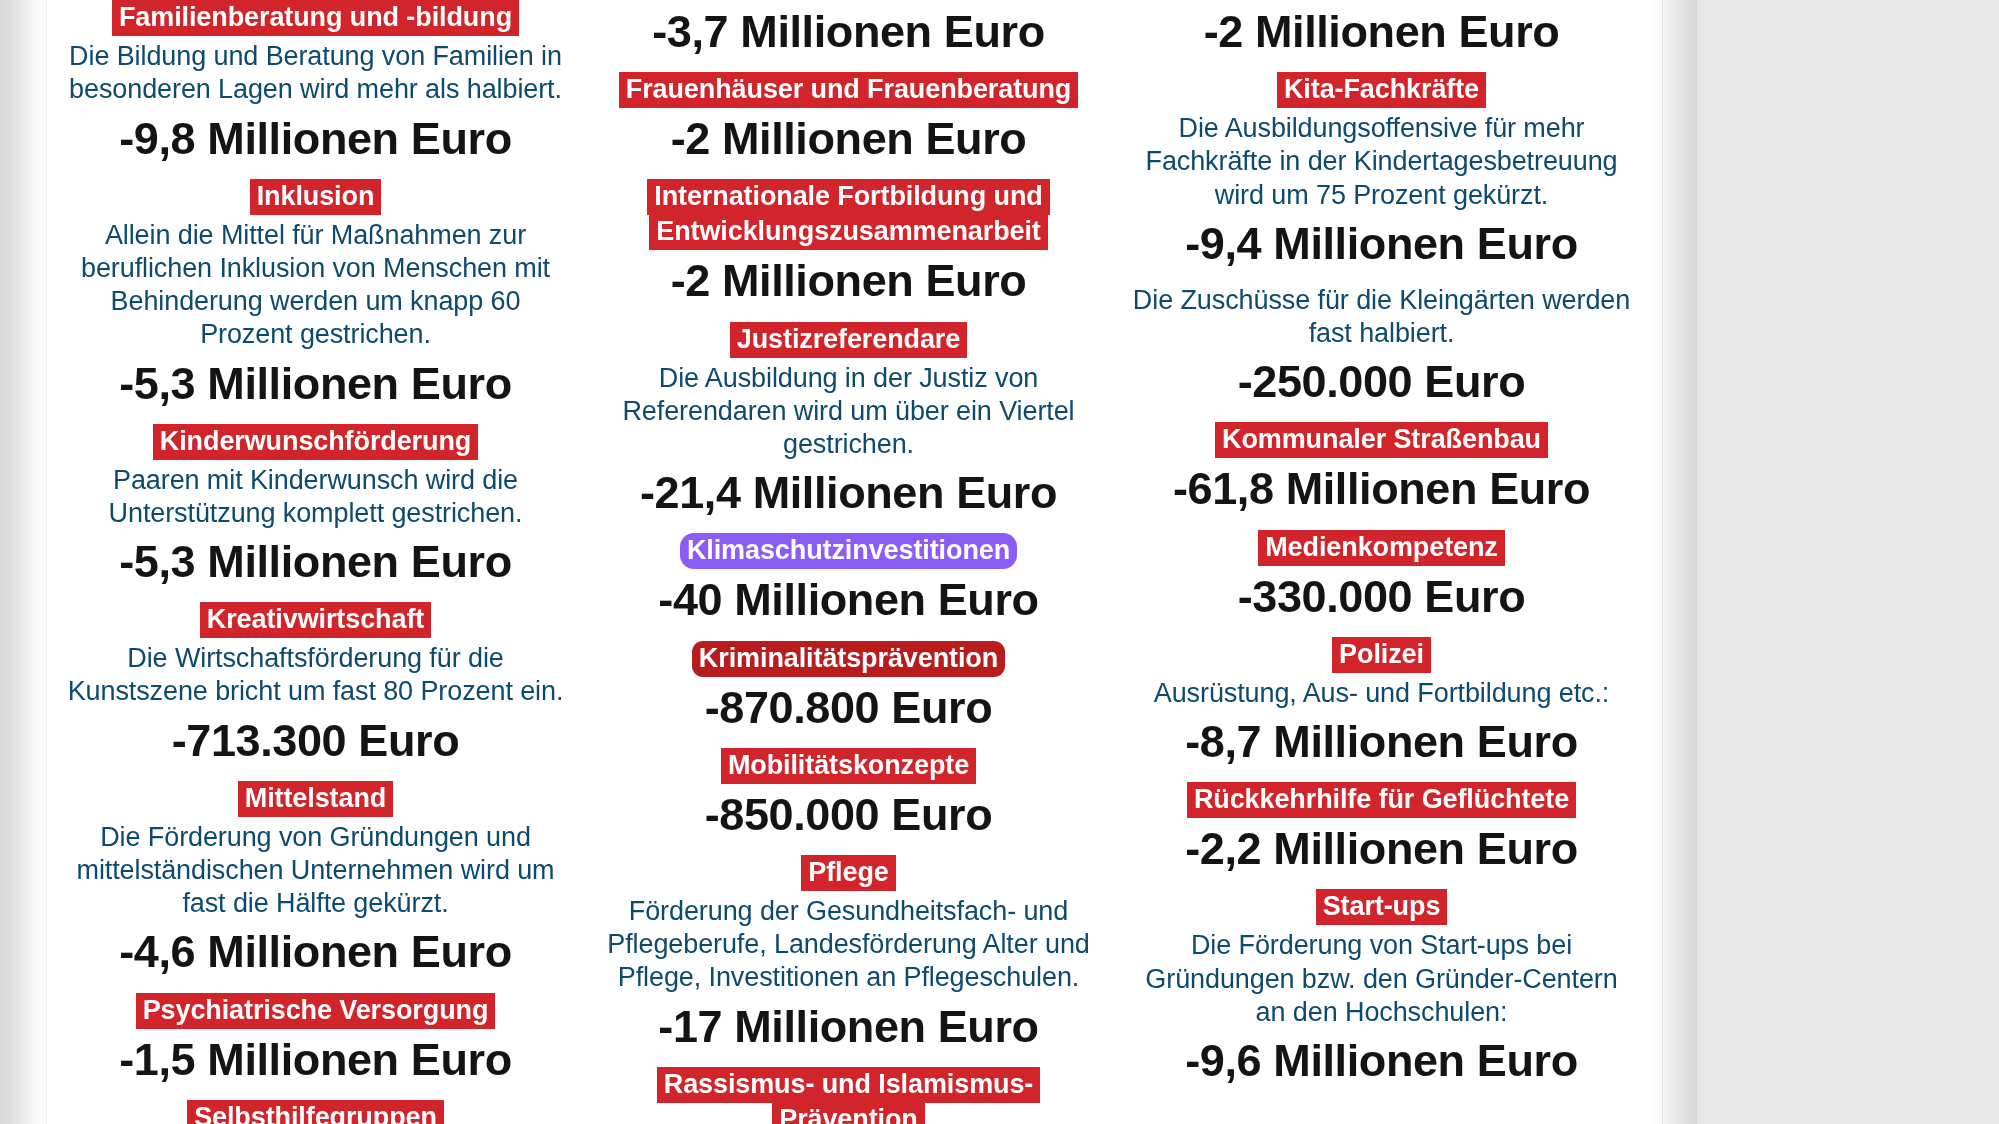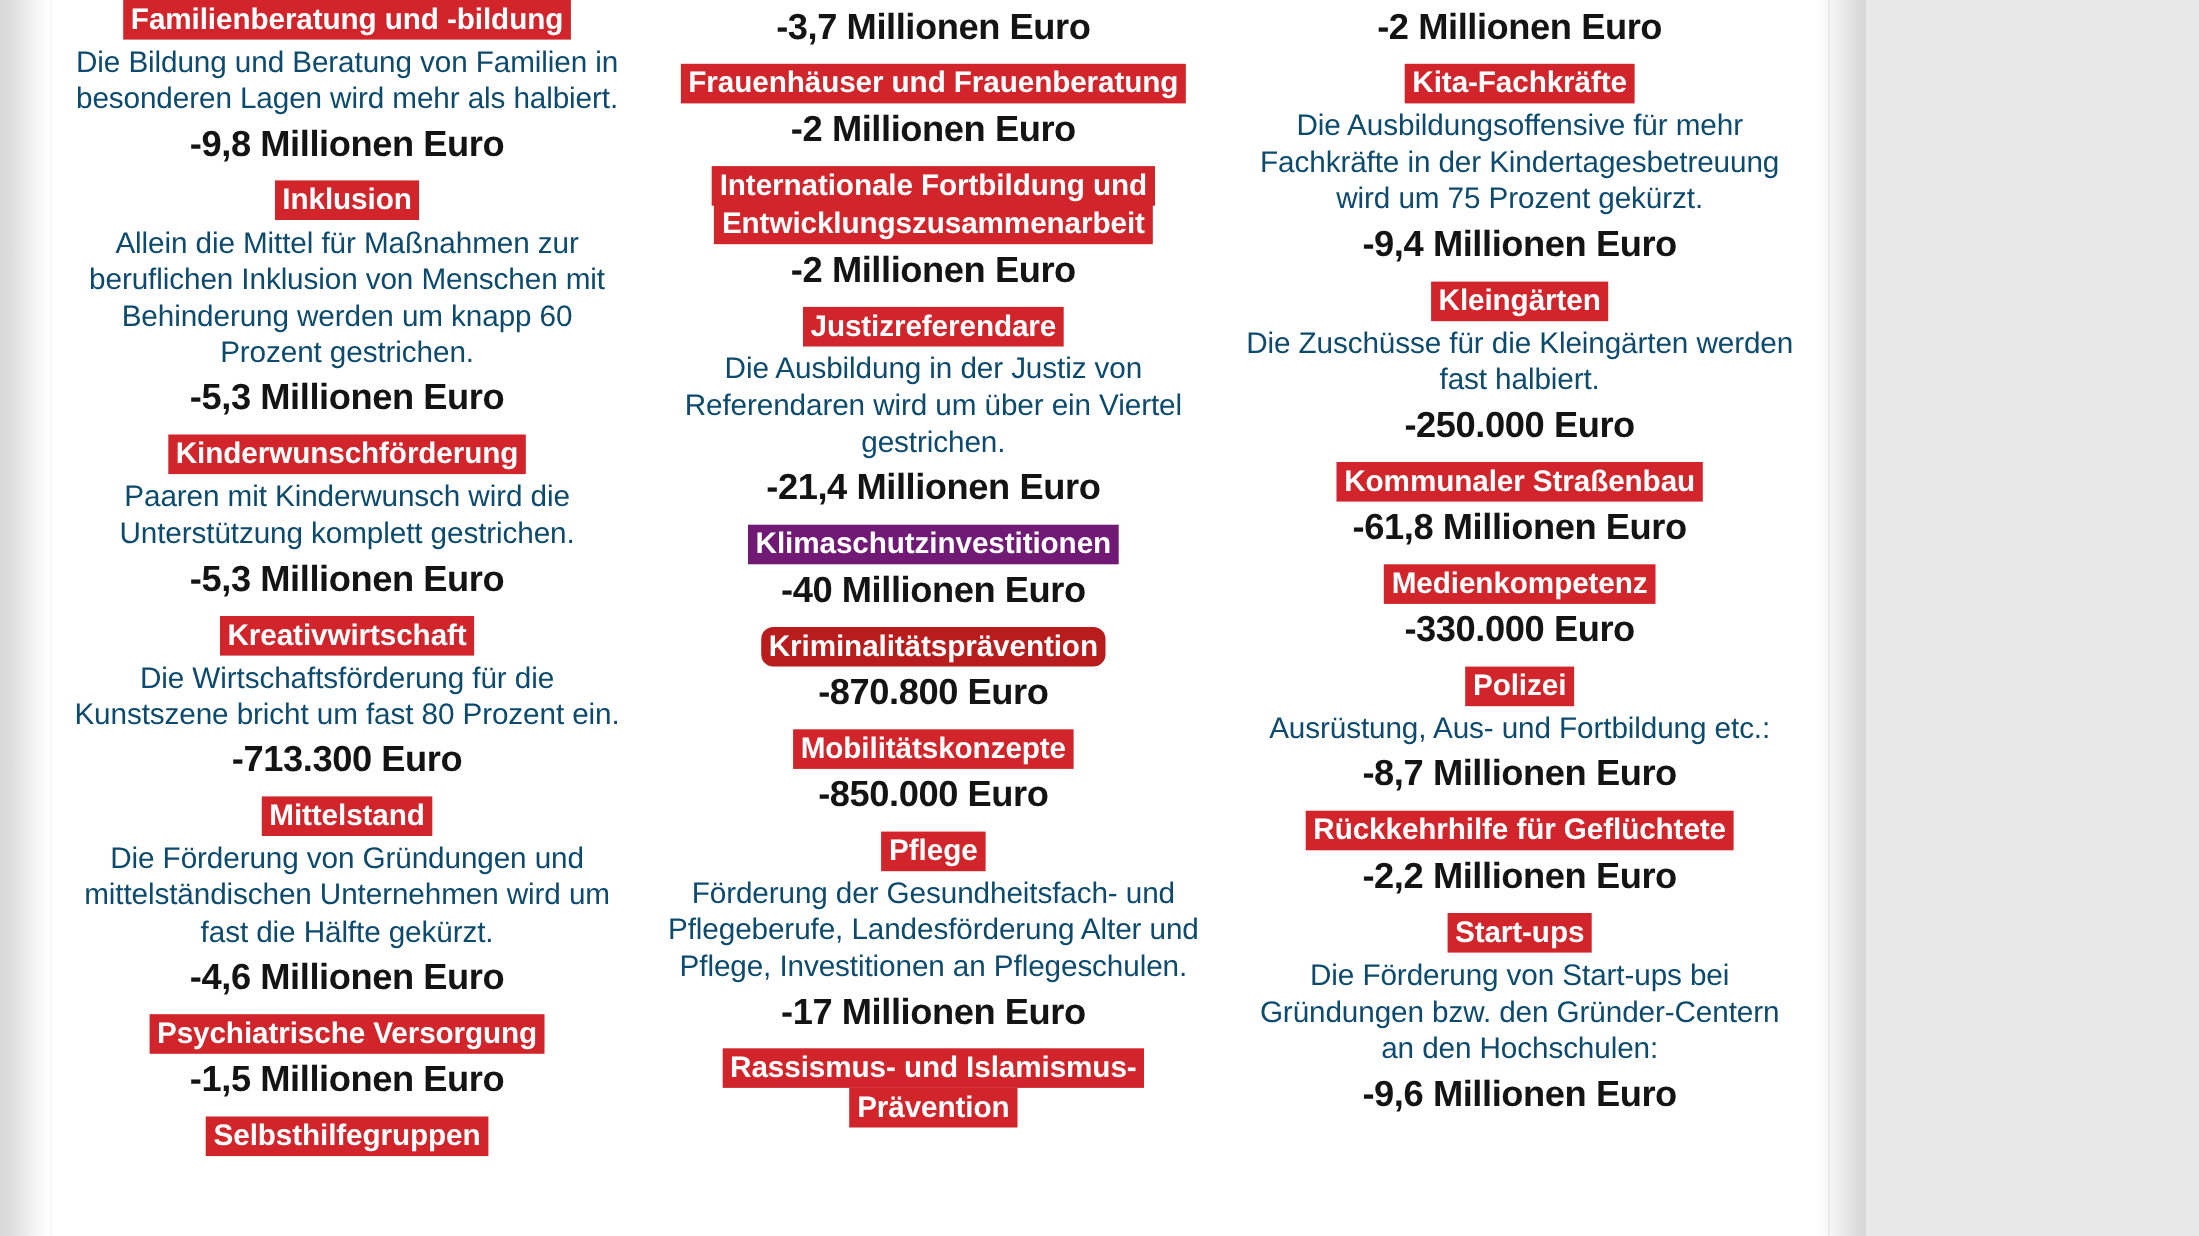--- a/index.html
+++ b/index.html
@@ -101,21 +101,21 @@
   .desc {
     font-size: 27px;
     line-height: 1.23;
     color: #0c4a6e;
     font-weight: 400;
     margin: 5px 0 0 0;
     letter-spacing: -0.1px;
   }
 
   .amount {
-    font-size: 33px;
+    font-size: 45px;
     line-height: 1.18;
     font-weight: 700;
     color: #141414;
     margin: 5px 0 0 0;
     letter-spacing: -0.4px;
   }
 
   
   .entry + .entry { margin-top: 14px; }
 </style>
@@ -173,21 +173,21 @@
         <div class="entry">
           <div class="tag-wrap"><span class="tag" style="background-color: rgb(209, 37, 43);">Internationale Fortbildung und Entwicklungszusammenarbeit</span></div>
           <div class="amount">-2 Millionen Euro</div>
         </div>
         <div class="entry">
           <div class="tag-wrap"><span class="tag" style="background-color: rgb(209, 37, 43);">Justizreferendare</span></div>
           <div class="desc">Die Ausbildung in der Justiz von Referendaren wird um über ein Viertel gestrichen.</div>
           <div class="amount">-21,4 Millionen Euro</div>
         </div>
         <div class="entry">
-          <div class="tag-wrap"><span class="tag" style="background-color: #701a75;">Klimaschutzinvestitionen</span></div>
+          <div class="tag-wrap"><span class="tag" style="background-color: #8b5cf6; border-radius: 14px;">Klimaschutzinvestitionen</span></div>
           <div class="amount">-40 Millionen Euro</div>
         </div>
         <div class="entry">
           <div class="tag-wrap"><span class="tag" style="background-color: #b91c1c; border-radius: 11px;">Kriminalitätsprävention</span></div>
           <div class="amount">-870.800 Euro</div>
         </div>
         <div class="entry">
           <div class="tag-wrap"><span class="tag" style="background-color: rgb(209, 37, 43);">Mobilitätskonzepte</span></div>
           <div class="amount">-850.000 Euro</div>
         </div>
@@ -203,21 +203,20 @@
     <div class="column col-right">
         <div class="entry">
           <div class="amount">-2 Millionen Euro</div>
         </div>
         <div class="entry">
           <div class="tag-wrap"><span class="tag" style="background-color: rgb(209, 37, 43);">Kita-Fachkräfte</span></div>
           <div class="desc">Die Ausbildungsoffensive für mehr Fachkräfte in der Kindertagesbetreuung wird um 75 Prozent gekürzt.</div>
           <div class="amount">-9,4 Millionen Euro</div>
         </div>
         <div class="entry">
-          <div class="tag-wrap"><span class="tag" style="background-color: rgb(209, 37, 43);">Kleingärten</span></div>
           <div class="desc">Die Zuschüsse für die Kleingärten werden fast halbiert.</div>
           <div class="amount">-250.000 Euro</div>
         </div>
         <div class="entry">
           <div class="tag-wrap"><span class="tag" style="background-color: rgb(209, 37, 43);">Kommunaler Straßenbau</span></div>
           <div class="amount">-61,8 Millionen Euro</div>
         </div>
         <div class="entry">
           <div class="tag-wrap"><span class="tag" style="background-color: rgb(209, 37, 43);">Medienkompetenz</span></div>
           <div class="amount">-330.000 Euro</div>

